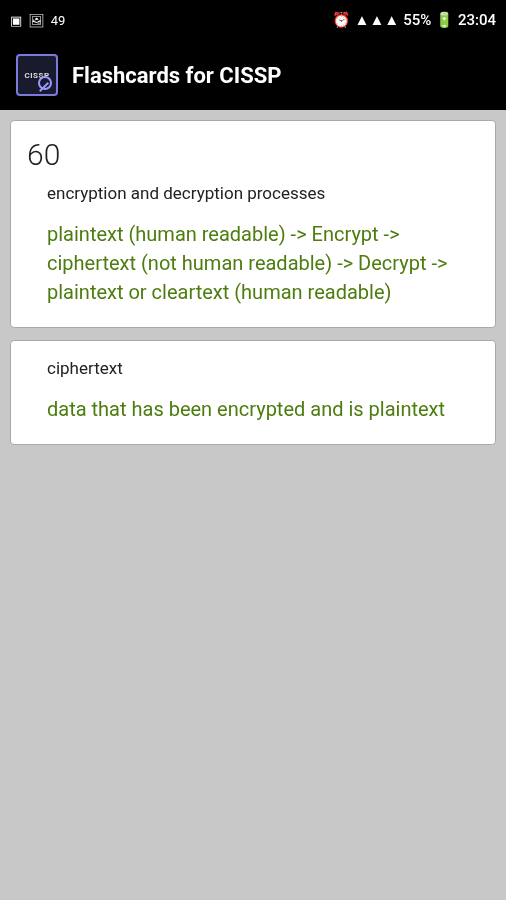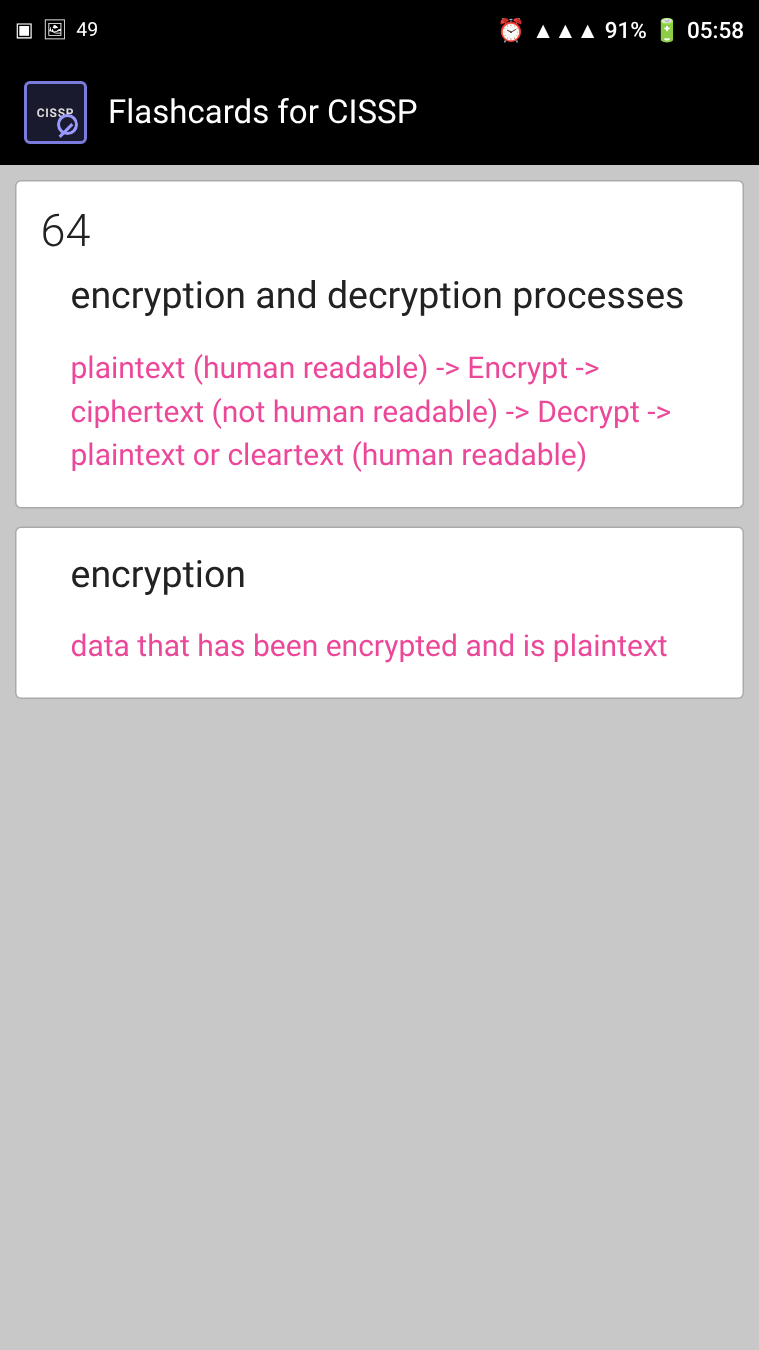--- a/index.html
+++ b/index.html
@@ -94,21 +94,21 @@
       right: 6px;
       width: 12px;
       height: 2px;
       background: #9999ff;
       transform: rotate(-45deg);
     }
 
     .app-title {
       color: #fff;
       font-size: 22px;
-      font-weight: 400;
+      font-weight: 700;
     }
 
     
     .content {
       width: 100%;
       height: calc(900px - 110px);
       background: #c8c8c8;
       padding: 10px 10px;
       display: flex;
       flex-direction: column;
@@ -127,68 +127,68 @@
     }
 
     .card-number {
       font-size: 30px;
       font-weight: 300;
       color: #222;
       margin-bottom: 10px;
     }
 
     .card-term {
-      font-size: 25px;
+      font-size: 17px;
       color: #222;
       font-weight: 400;
       margin-left: 20px;
       margin-bottom: 16px;
       line-height: 1.3;
     }
 
     .card-definition {
       font-size: 20px;
-      color: #ec4899;
+      color: #4d7c0f;
       margin-left: 20px;
       line-height: 1.45;
     }
   </style>
 </head>
 <body>
 
 <div class="status-bar">
   <div class="status-left">
     <span class="status-icon">▣</span>
     <span class="status-icon">🖼</span>
     <span class="status-icon">49</span>
   </div>
   <div class="status-right">
     <span>⏰</span>
     <span>▲▲▲</span>
-    <span>91%</span>
+    <span>55%</span>
     <span>🔋</span>
-    <span>05:58</span>
+    <span>23:04</span>
   </div>
 </div>
 
 <div class="app-bar">
   <div class="app-logo">
     <span class="logo-text">CISSP</span>
     <div class="logo-circle"></div>
     <div class="logo-slash"></div>
   </div>
   <span class="app-title">Flashcards for CISSP</span>
 </div>
 
 <div class="content">
 
   <div class="flashcard">
-    <div class="card-number">64</div>
+    <div class="card-number">60</div>
     <div class="card-term">encryption and decryption processes</div>
     <div class="card-definition">plaintext (human readable) -&gt; Encrypt -&gt; ciphertext (not human readable) -&gt; Decrypt -&gt; plaintext or cleartext (human readable)</div>
   </div>
 
   <div class="flashcard">
-    <div class="card-term">encryption</div>
+    <div class="card-term">ciphertext</div>
     <div class="card-definition">data that has been encrypted and is plaintext</div>
   </div>
 
 </div>
 
 </body></html>

